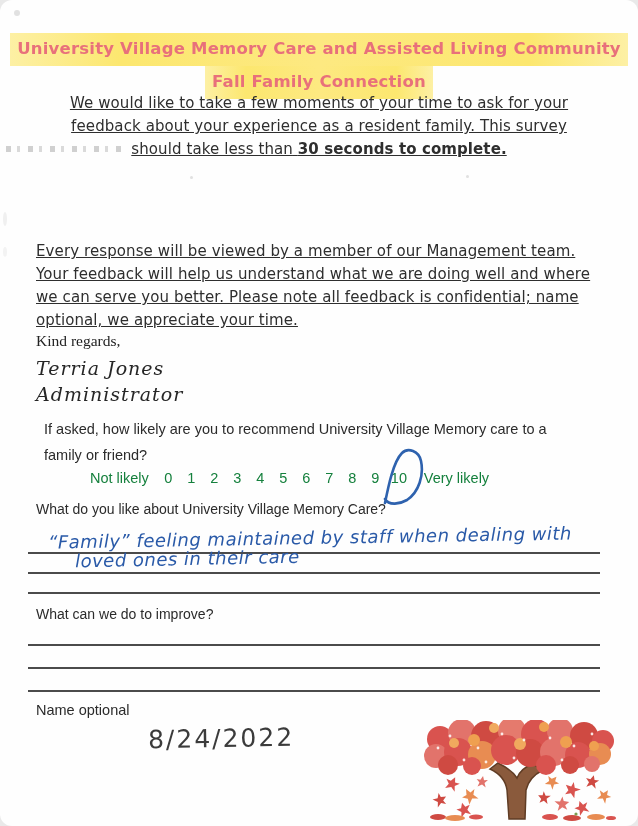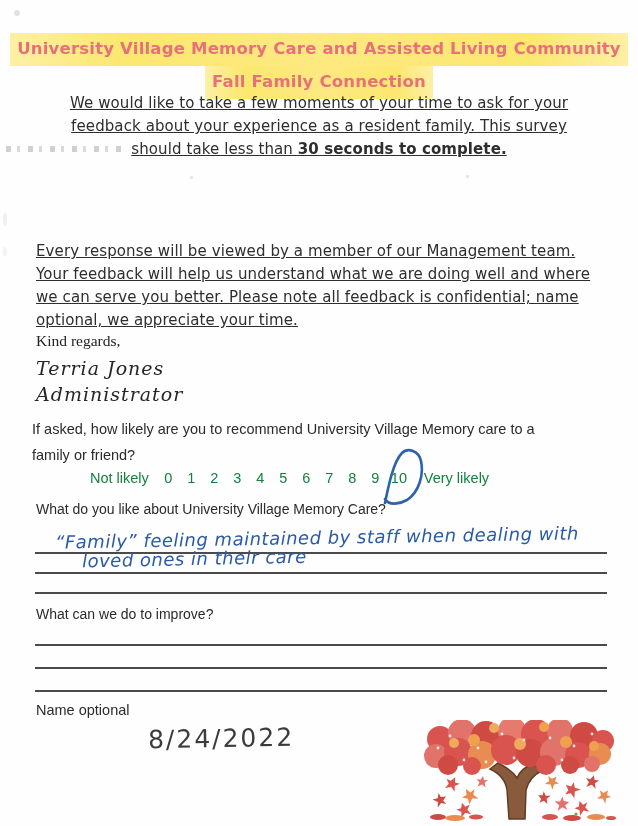--- a/index.html
+++ b/index.html
@@ -7,20 +7,21 @@
     background:#e9e9e9;
     font-family:"DejaVu Sans", sans-serif;
   }
   .sheet{
     position:relative;
     width:638px;height:826px;
     margin:0 auto;
     background:#fefefe;
     overflow:hidden;
     color:#2e2e2e;
+    border-radius:12px;
   }
   
   .speck{position:absolute;background:#c9c9c9;border-radius:50%;opacity:.55;}
   .smudge{
     position:absolute;left:6px;top:146px;width:118px;height:6px;
     background:repeating-linear-gradient(90deg,#9a9a9a 0 5px,transparent 5px 11px,#b0b0b0 11px 14px,transparent 14px 22px);
     opacity:.45;filter:blur(.6px);
   }
   
   .title-wrap{position:absolute;top:33px;left:0;right:0;text-align:center;line-height:30px;}
@@ -38,36 +39,36 @@
   .intro{position:absolute;top:92px;left:58px;right:58px;text-align:center;}
   .para{position:absolute;left:36px;right:34px;text-align:left;}
   .p-gauge{top:182px;}
   .p-response{top:240px;}
   .regards{position:absolute;left:36px;top:332px;font-family:"Liberation Serif",serif;font-size:15.5px;color:#222;}
   .sig{position:absolute;left:36px;font-family:"DejaVu Serif",serif;font-style:italic;font-size:19px;letter-spacing:1px;color:#262626;}
   .sig-name{top:357px;}
   .sig-title{top:383px;}
   
   .form-sans{font-family:"Liberation Sans",sans-serif;font-size:14.5px;color:#2b2b2b;}
-  .question{position:absolute;left:32px;right:70px;top:416px;line-height:26px;}
+  .question{position:absolute;left:44px;right:70px;top:416px;line-height:26px;}
   .scale-row{
     position:absolute;left:90px;top:470px;
     display:flex;align-items:center;
     font-family:"Liberation Sans",sans-serif;font-size:14.5px;color:#15803d;
   }
   .scale-row .lab{margin-right:12px;}
   .scale-row .lab.hi{margin-left:10px;margin-right:8px;}
   .scale-row .num{width:15px;text-align:center;margin-right:8px;}
   .num-sel{position:relative;}
   .circle-mark{position:absolute;left:-17px;top:-22px;pointer-events:none;}
   .q-label{position:absolute;left:36px;font-family:"Liberation Sans",sans-serif;font-size:14px;color:#2b2b2b;}
   .q1-label{top:501px;}
   .q2-label{top:606px;}
   
-  .lines{position:absolute;left:35px;width:572px;}
+  .lines{position:absolute;left:28px;width:572px;}
   .q1-lines{top:532px;}
   .q2-lines{top:624px;}
   .rule{border-bottom:2px solid #4b4b4b;}
   .q1-lines .rule:nth-child(1){height:20px;}
   .q1-lines .rule:nth-child(2){height:18px;}
   .q1-lines .rule:nth-child(3){height:18px;}
   .q2-lines .rule:nth-child(1){height:20px;}
   .q2-lines .rule:nth-child(2){height:21px;}
   .q2-lines .rule:nth-child(3){height:21px;}
   

